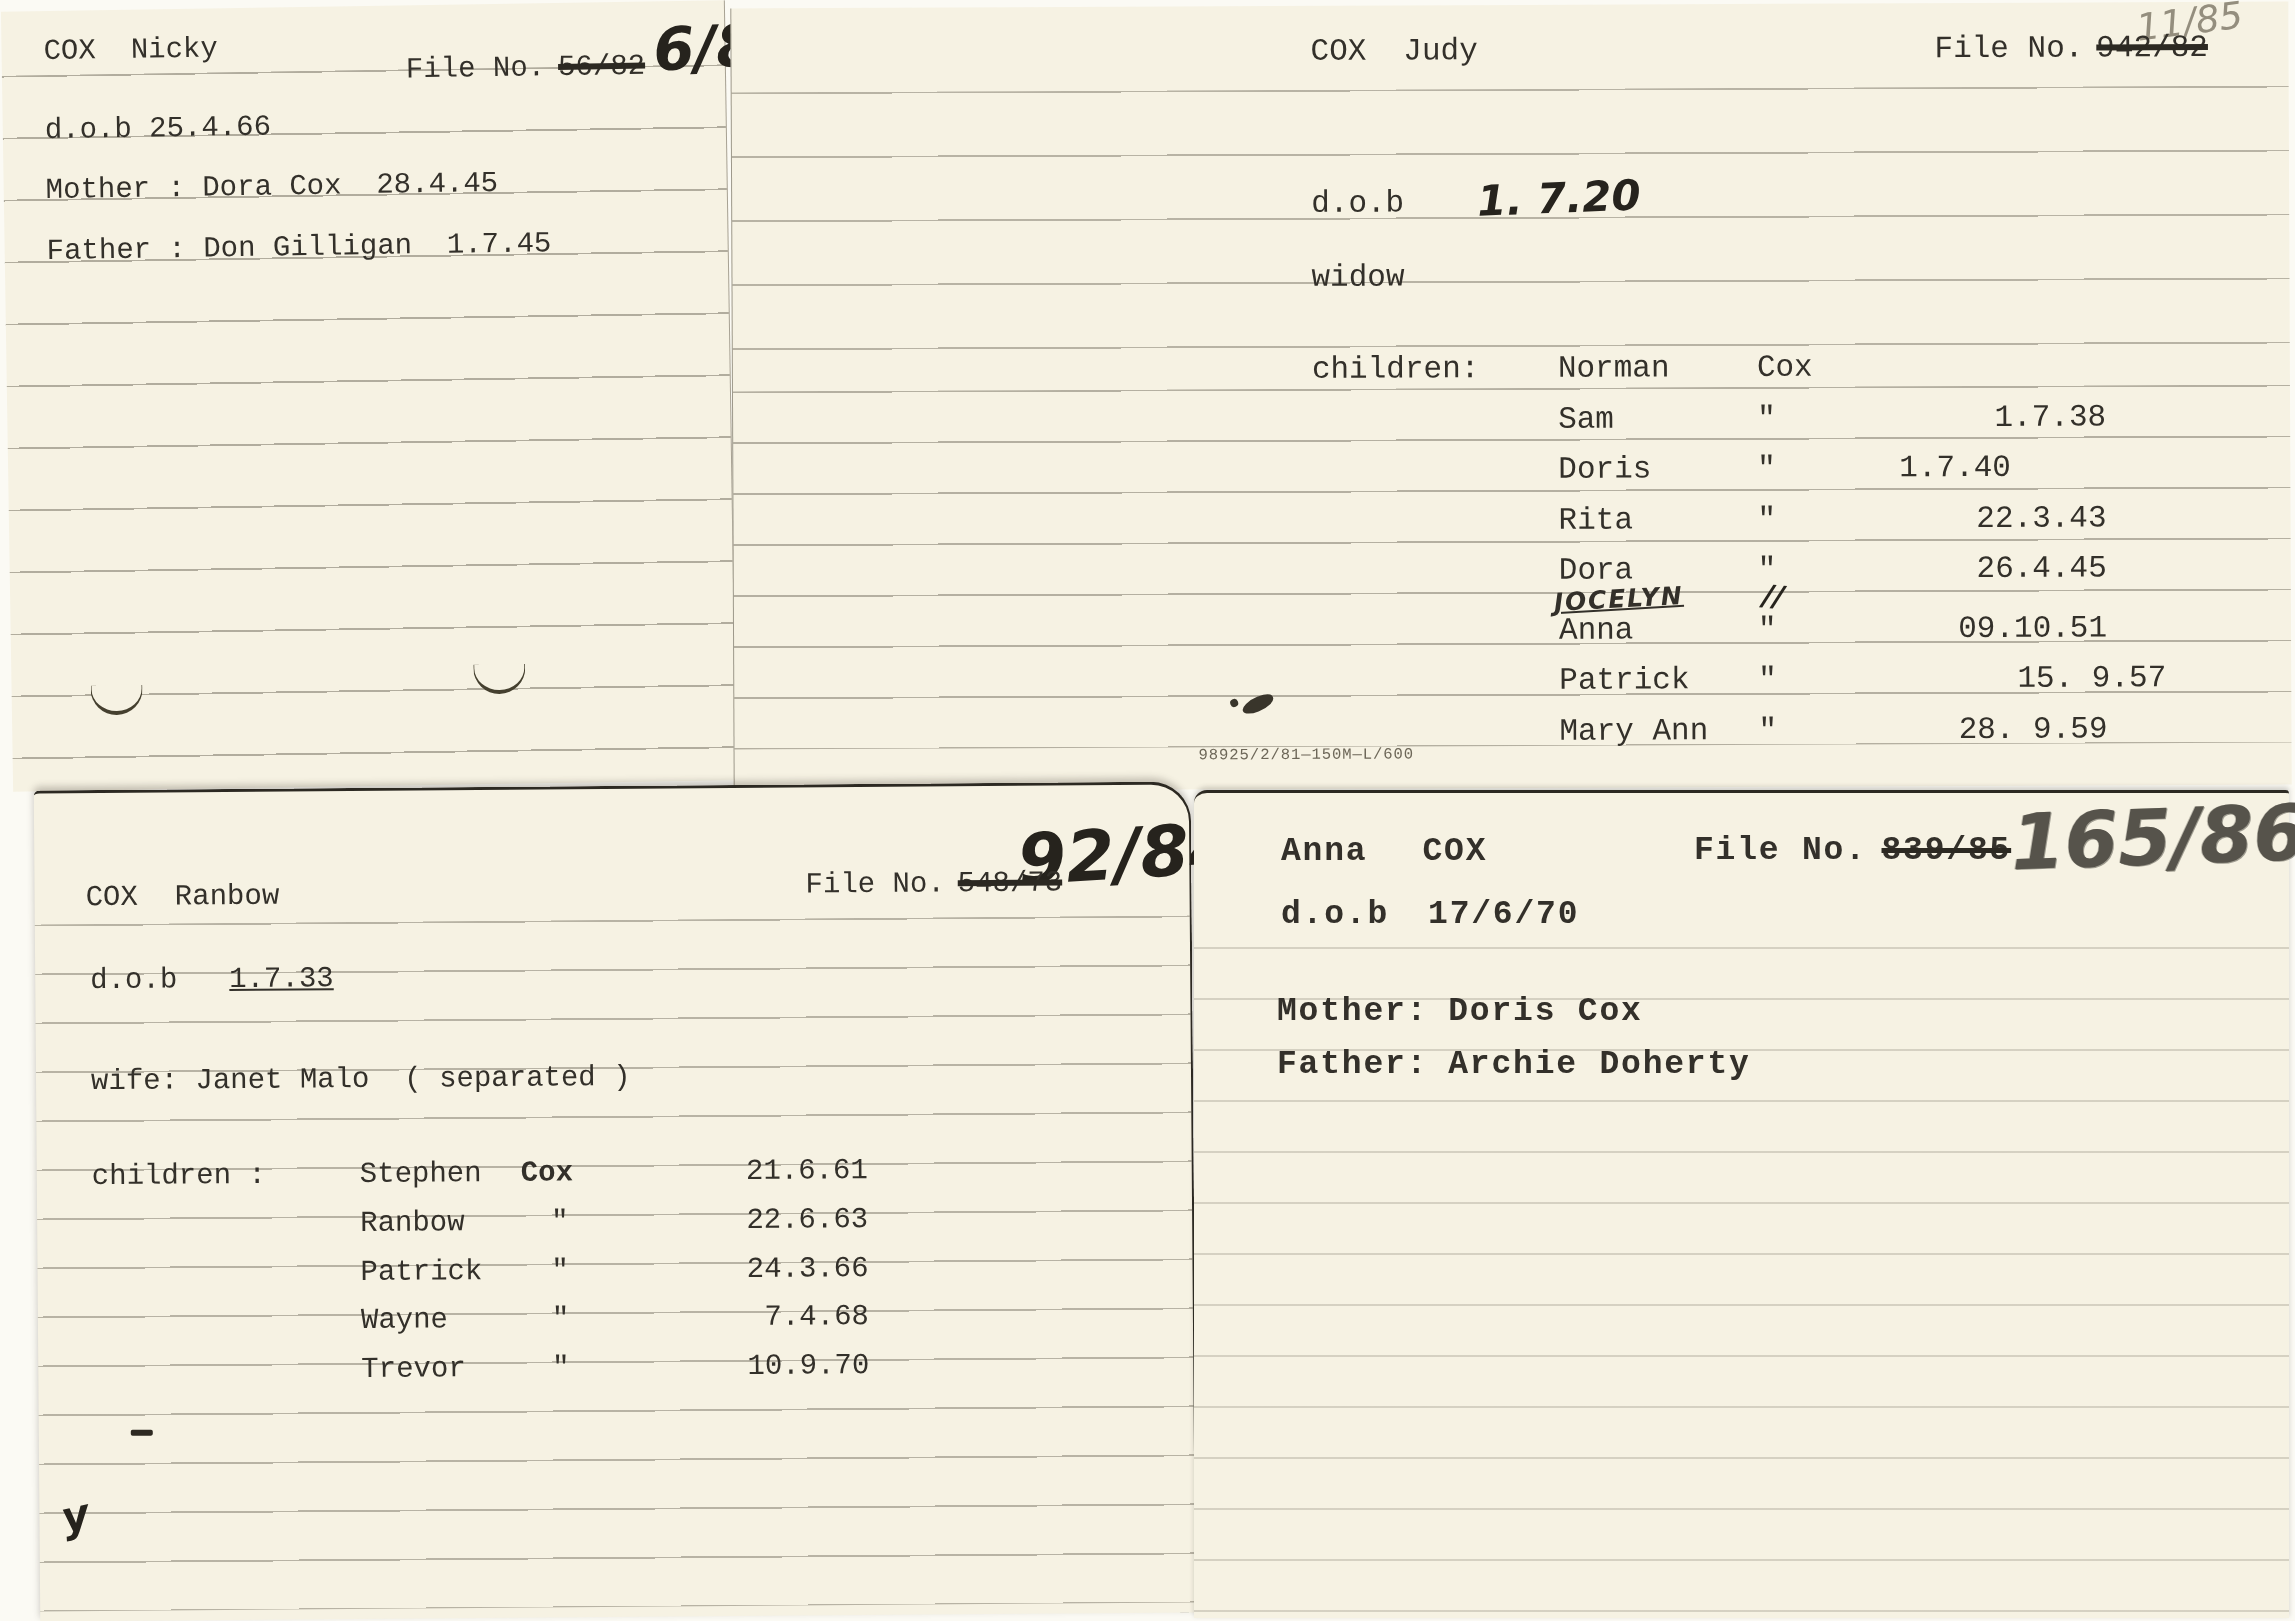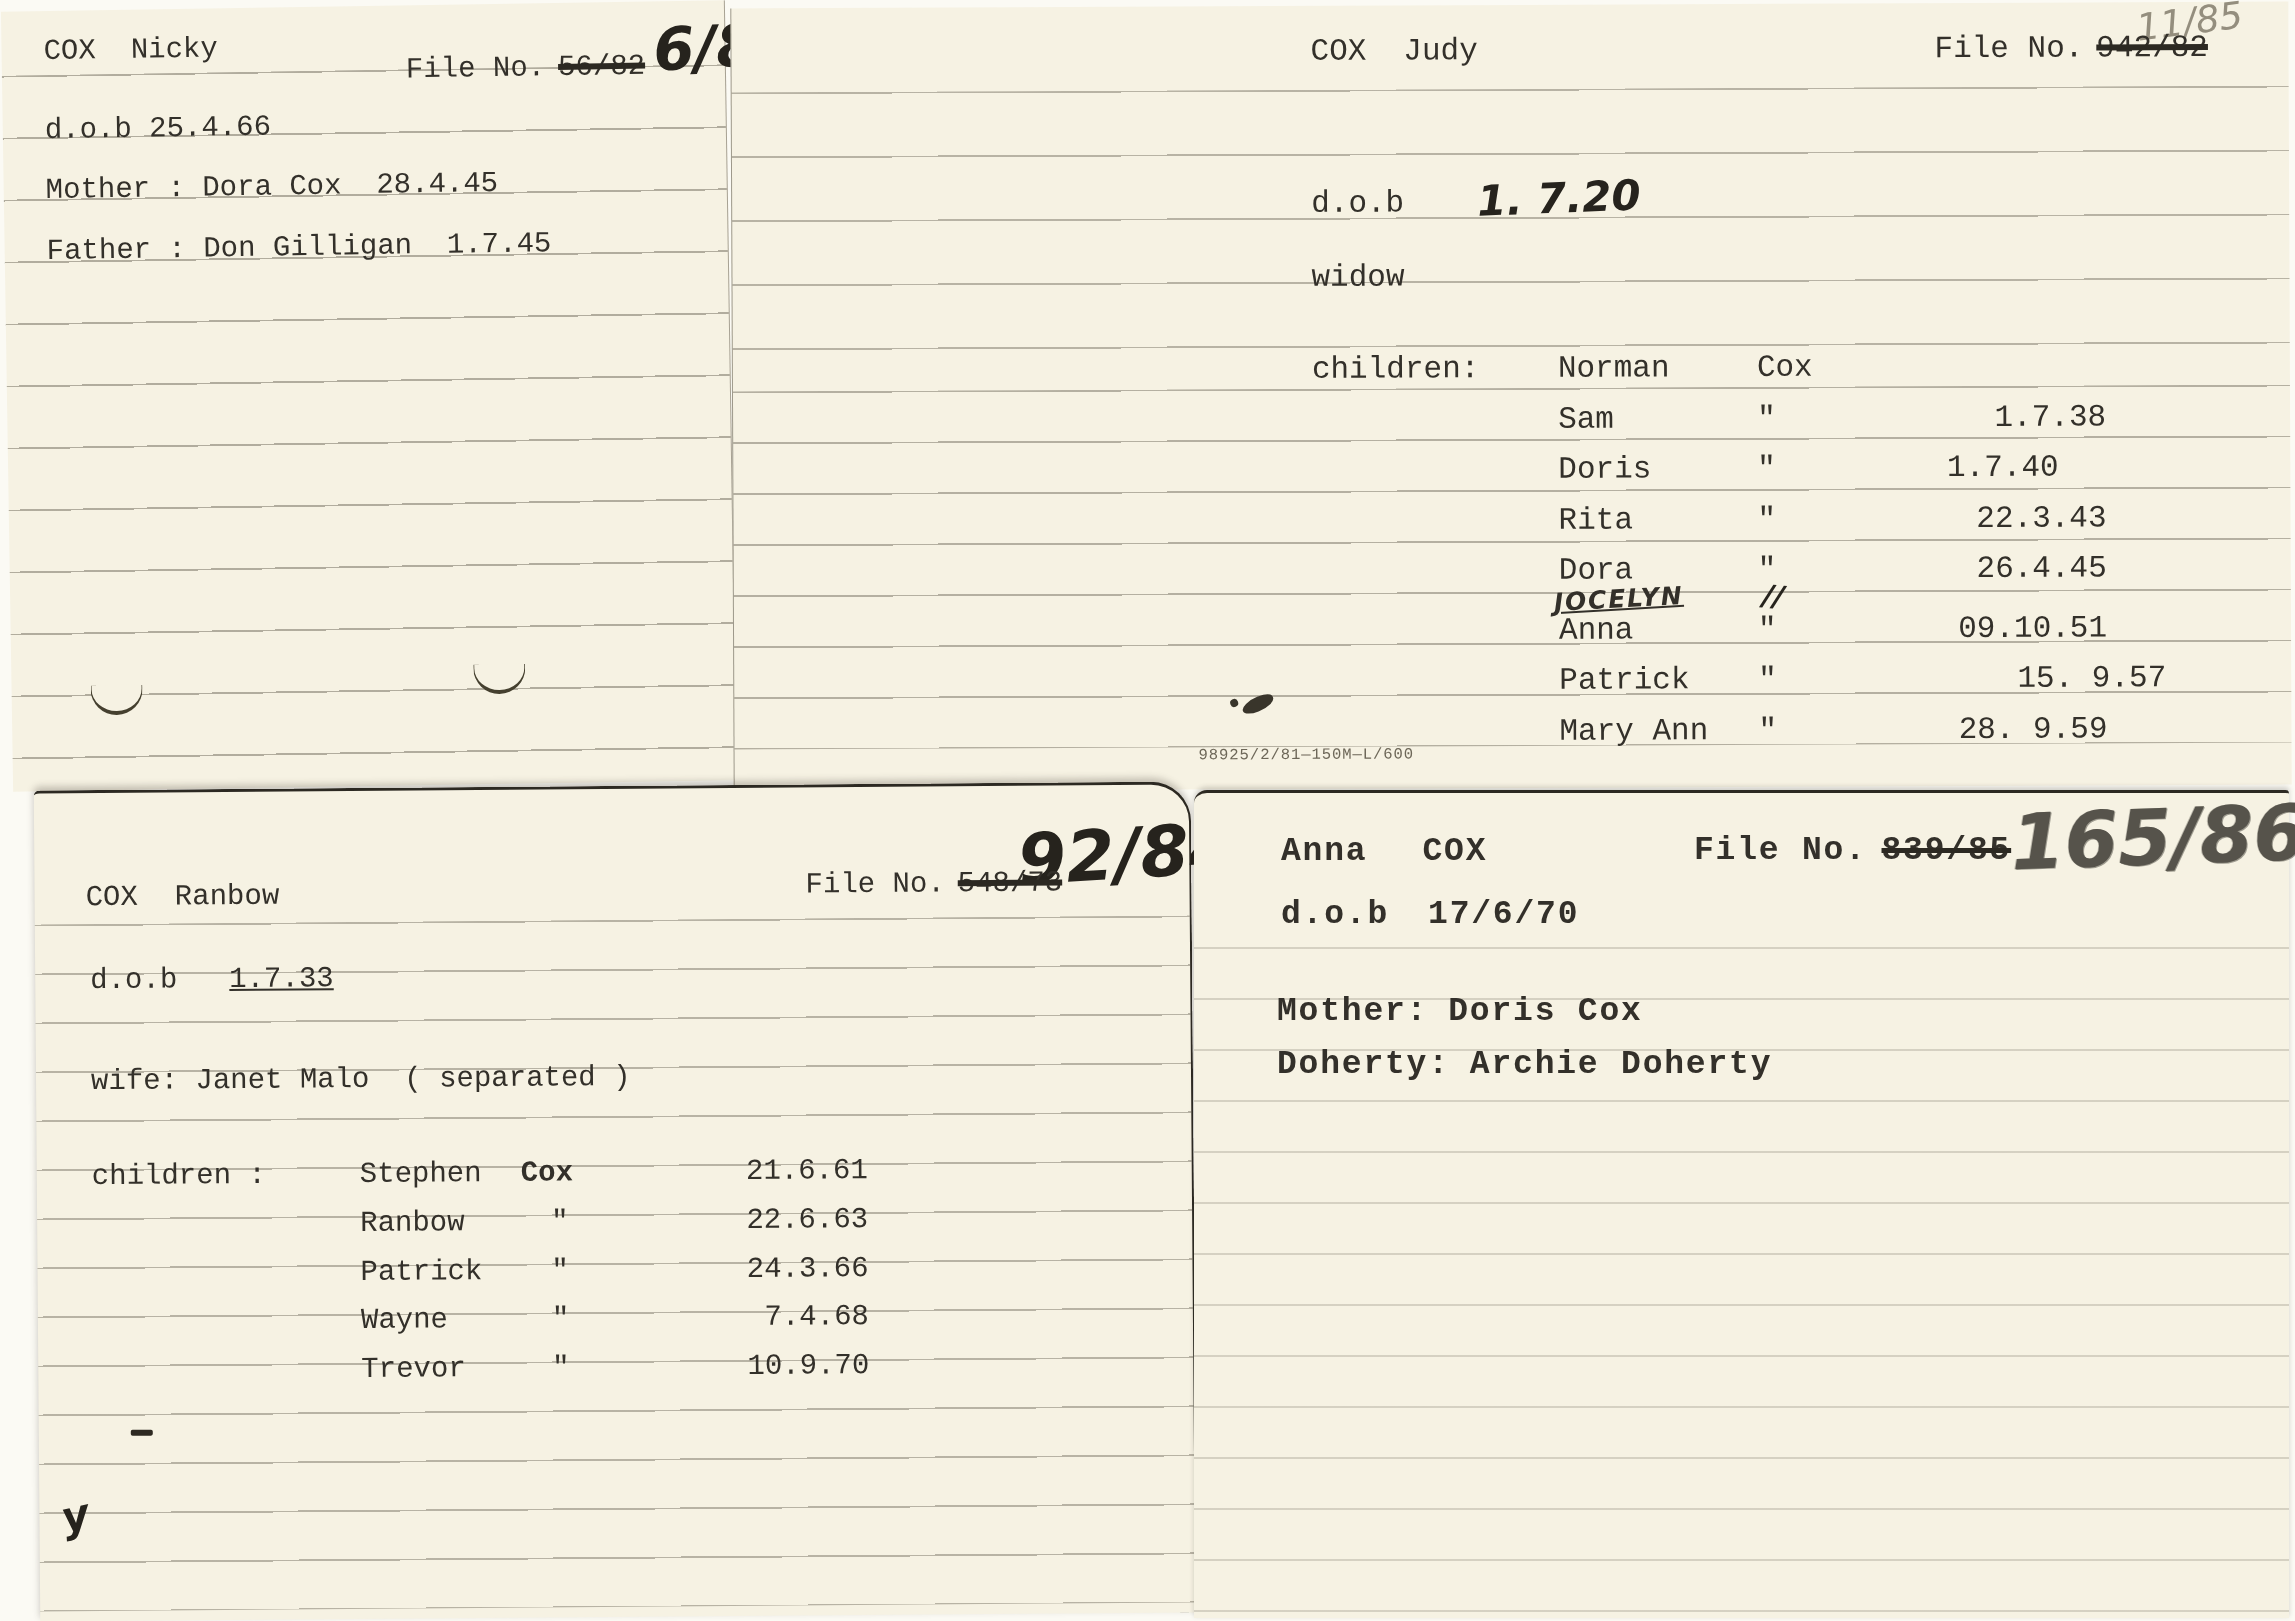--- a/index.html
+++ b/index.html
@@ -106,21 +106,21 @@
       <span class="tw" style="position:absolute;left:1024px;top:346px;">Cox</span>
     </div>
     <div>
       <span class="tw" style="position:absolute;left:825px;top:397px;">Sam</span>
       <span class="tw" style="position:absolute;left:1024px;top:397px;">"</span>
       <span class="tw" style="position:absolute;left:1166px;top:397px;width:207px;text-align:right;">1.7.38</span>
     </div>
     <div>
       <span class="tw" style="position:absolute;left:825px;top:447px;">Doris</span>
       <span class="tw" style="position:absolute;left:1024px;top:447px;">"</span>
-      <span class="tw" style="position:absolute;left:1166px;top:447px;width:207px;text-align:center;">1.7.40</span>
+      <span class="tw" style="position:absolute;left:1166px;top:447px;width:207px;text-align:left;">1.7.40</span>
     </div>
     <div>
       <span class="tw" style="position:absolute;left:825px;top:498px;">Rita</span>
       <span class="tw" style="position:absolute;left:1024px;top:498px;">"</span>
       <span class="tw" style="position:absolute;left:1166px;top:498px;width:207px;text-align:right;">22.3.43</span>
     </div>
     <div>
       <span class="tw" style="position:absolute;left:825px;top:548px;">Dora</span>
       <span class="tw" style="position:absolute;left:1024px;top:548px;">"</span>
       <span class="tw" style="position:absolute;left:1166px;top:548px;width:207px;text-align:right;">26.4.45</span>
@@ -229,19 +229,19 @@
       <span class="lbl">d.o.b</span>
       <span class="val" style="margin-left:39px;">17/6/70</span>
     </div>
 
     <div class="row" style="left:83px;top:200px;">
       <span class="lbl">Mother:</span>
       <span class="val" style="margin-left:20px;">Doris Cox</span>
     </div>
 
     <div class="row" style="left:83px;top:253px;">
-      <span class="lbl">Doherty:</span>
+      <span class="lbl">Father:</span>
       <span class="val" style="margin-left:20px;">Archie Doherty</span>
     </div>
   </div>
 
 </div>
 
 
 </body></html>

